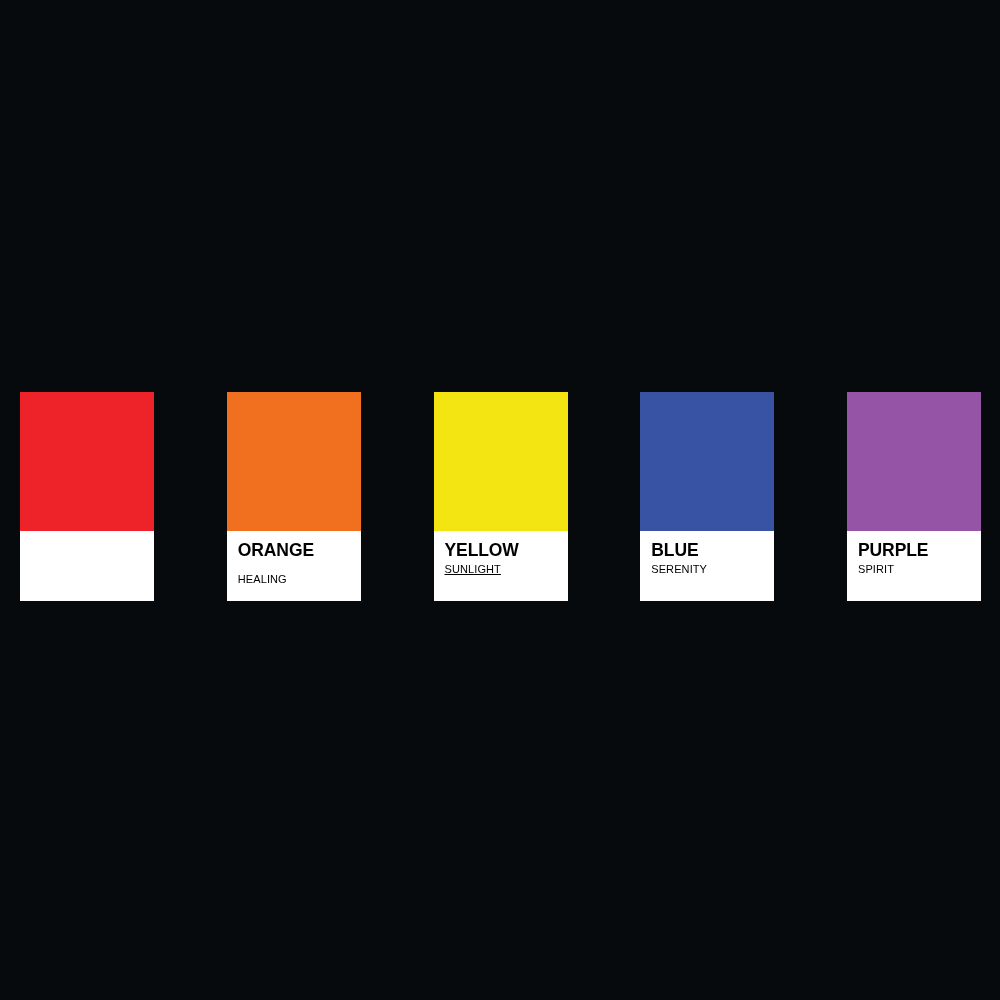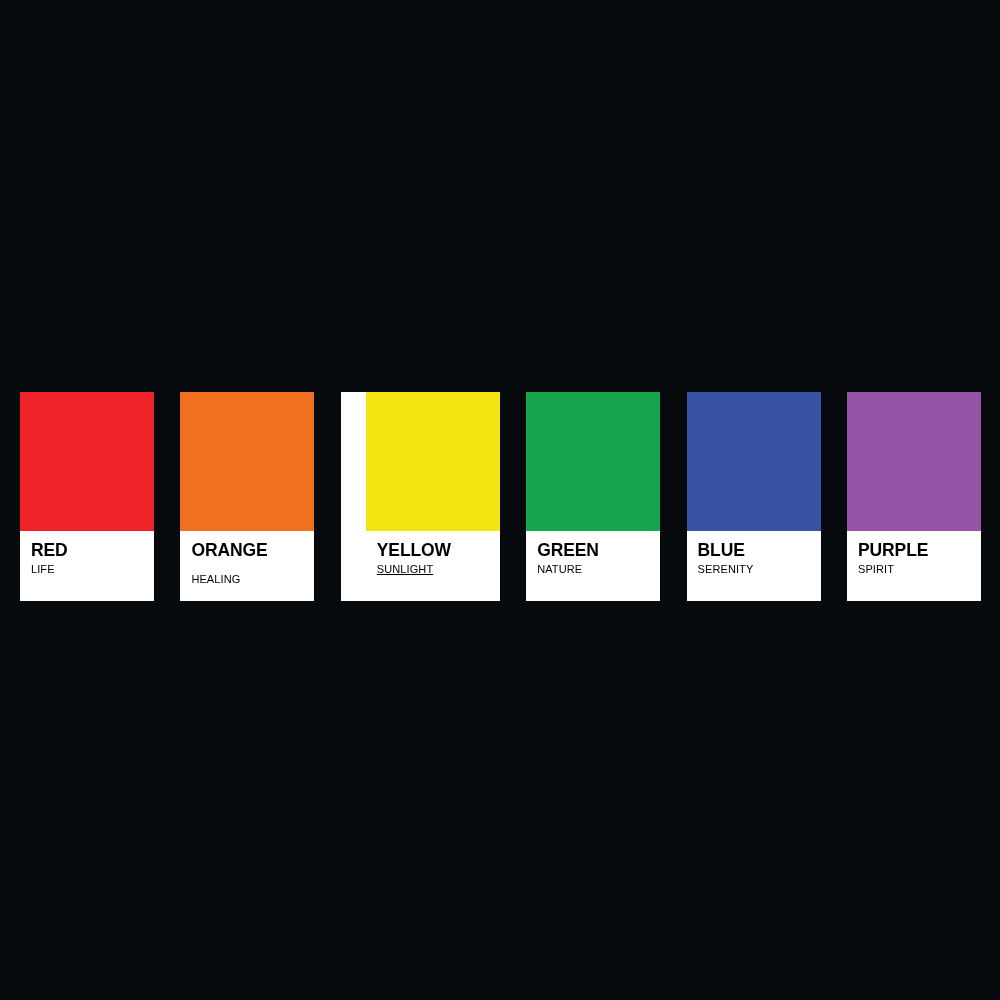--- a/index.html
+++ b/index.html
@@ -75,44 +75,33 @@
     margin-top: 2px;
   }
 </style>
 </head>
 <body style="background: rgb(7, 10, 12);">
 
 <div id="stage" style="background: rgb(7, 10, 12);">
   <div id="swatch-row">
       <div class="swatch-card" style="background: rgb(255, 255, 255);">
         <div class="swatch-color" style="background: rgb(238, 34, 41);"></div>
-        <div class="swatch-label">
-          <div class="swatch-name" style="color: rgb(0, 0, 0);">RED</div>
-          <div class="swatch-desc" style="color: rgb(0, 0, 0);">LIFE</div>
-        </div>
       </div>
       <div class="swatch-card" style="background: #eab308;">
         <div class="swatch-color" style="background: rgb(240, 112, 32);"></div>
         <div class="swatch-label">
           <div class="swatch-name" style="color: rgb(0, 0, 0);">ORANGE</div>
           <div class="swatch-desc" style="color: rgb(0, 0, 0); margin-top: 12px;">HEALING</div>
         </div>
       </div>
-      <div class="swatch-card" style="background: rgb(255, 255, 255); padding-left: 25px;">
+      <div class="swatch-card" style="background: rgb(255, 255, 255);">
         <div class="swatch-color" style="background: rgb(242, 229, 17);"></div>
         <div class="swatch-label">
           <div class="swatch-name" style="color: rgb(0, 0, 0);">YELLOW</div>
           <div class="swatch-desc" style="color: rgb(0, 0, 0); text-decoration: underline;">SUNLIGHT</div>
-        </div>
-      </div>
-      <div class="swatch-card" style="background: rgb(255, 255, 255);">
-        <div class="swatch-color" style="background: rgb(21, 166, 78);"></div>
-        <div class="swatch-label">
-          <div class="swatch-name" style="color: rgb(0, 0, 0);">GREEN</div>
-          <div class="swatch-desc" style="color: rgb(0, 0, 0);">NATURE</div>
         </div>
       </div>
       <div class="swatch-card" style="background: rgb(255, 255, 255); border-radius: 21px;">
         <div class="swatch-color" style="background: rgb(57, 83, 164);"></div>
         <div class="swatch-label">
           <div class="swatch-name" style="color: rgb(0, 0, 0);">BLUE</div>
           <div class="swatch-desc" style="color: rgb(0, 0, 0);">SERENITY</div>
         </div>
       </div>
       <div class="swatch-card" style="background: #6d28d9; border-radius: 21px;">

